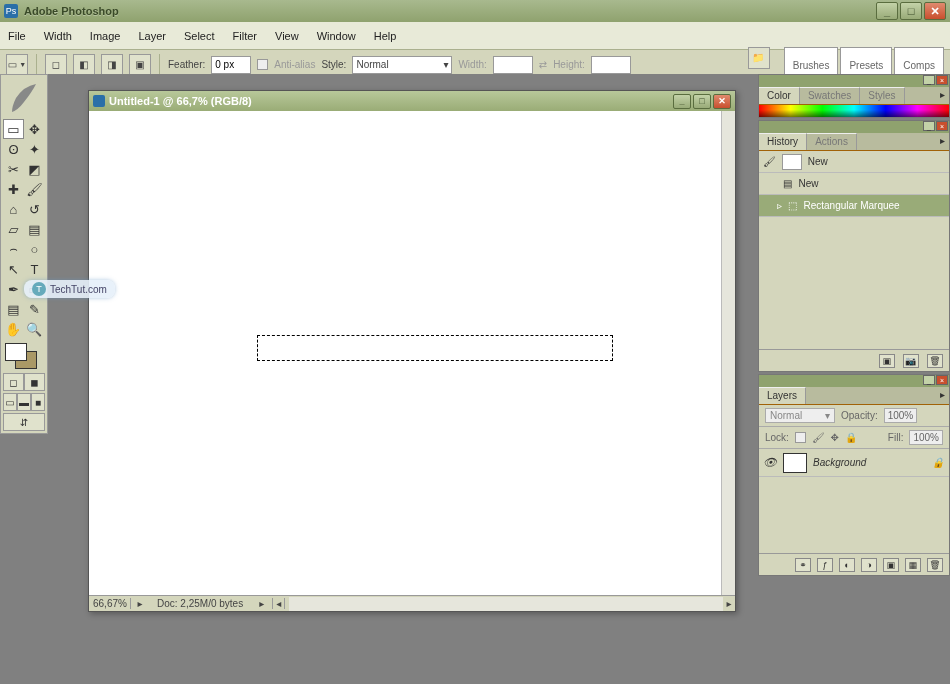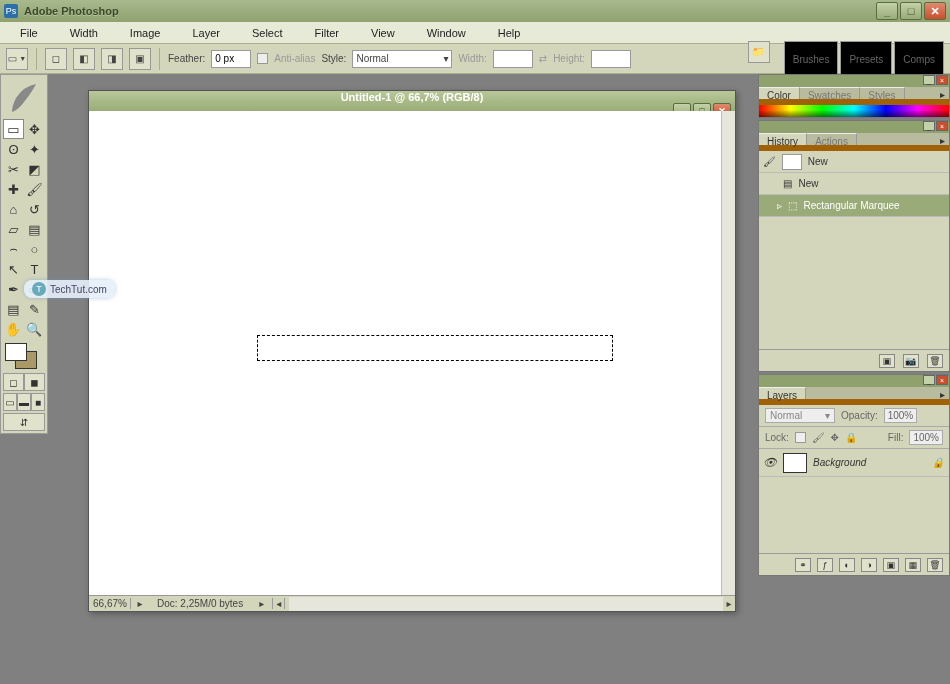--- a/index.html
+++ b/index.html
@@ -7,68 +7,68 @@
 
 
 .titlebar { height: 22px; background: linear-gradient(#a8b98e, #8fa26e); display: flex; align-items: center; padding: 0 4px; color: #fff; }
 .titlebar .appicon { width: 14px; height: 14px; background: #2a6fa8; margin-right: 6px; border-radius: 2px; display:flex;align-items:center;justify-content:center;font-size:9px;color:#fff;}
 .titlebar .title { flex: 1; font-weight: bold; color: #3a4a28; text-shadow: 0 1px 0 rgba(255,255,255,.3); }
 .winbtns { display: flex; gap: 2px; }
 .winbtn { width: 22px; height: 18px; border: 1px solid #5a6d3f; background: linear-gradient(#c3d2a8,#99ab78); display:flex;align-items:center;justify-content:center;font-size:11px;font-weight:bold;color:#3a4a28;border-radius:2px;}
 .winbtn.close{ background: linear-gradient(#e08a6e,#c94f2e); color:#fff; }
 
 
-.menubar { height: 22px; background: #e8ead8; border-bottom:1px solid #aab08e; display: flex; align-items: center; padding: 0 12px; gap: 16px; font-size:11px;}
+.menubar { height: 28px; background: #e8ead8; border-bottom:1px solid #aab08e; display: flex; align-items: center; padding: 0 0; gap: 2px; font-size:11px;}
 .menubar span { padding: 2px 8px; color:#222; }
 
 
 .optionsbar { height: 30px; background: #d4d6bc; border-bottom:1px solid #aab08e; display:flex; align-items:center; padding: 0 6px; gap:6px; font-size:10px; color:#444;}
 .toolbtn { width:22px; height:22px; border:1px solid #999; background:#e0e2cc; display:flex;align-items:center;justify-content:center;}
 .dropdown-arrow{font-size:7px;margin-left:2px;}
 .optsep { width:1px; height:22px; background:#aab08e; margin:0 2px;}
 .optinput { height:18px; border:1px solid #999; background:#fff; padding:0 3px; font-size:10px; width:40px;}
 .select { height:18px; border:1px solid #999; background:#fff; padding:0 3px; font-size:10px; width:100px; display:flex;align-items:center;justify-content:space-between;}
 .right-opts{margin-left:auto;display:flex;gap:2px;}
-.tabbtn{padding:12px 8px;background:#000000;border:1px solid #999;border-bottom:none;font-size:10px;color:#666;text-align:center;}
+.tabbtn{padding:12px 8px;background:#ffffff;border:1px solid #999;border-bottom:none;font-size:10px;color:#666;text-align:center;}
 
 
 .workspace { position:absolute; top:74px; left:48px; right:0; bottom:0; background:#808080; }
 
 
 .toolbox { position:absolute; top:74px; left:0; width:48px; background:#d4d6bc; border:1px solid #999; padding:2px; display:flex; flex-wrap:wrap; gap:0px;}
 .toolbox .feather{width:44px;height:42px;display:flex;align-items:center;justify-content:center;}
 .tool { width:21px; height:20px; border:1px solid #d4d6bc; display:flex;align-items:center;justify-content:center; font-size:13px; color:#333;}
 .tool.sel{background:#fff;border:1px solid #888;}
 .swatches-block{width:44px;height:28px;position:relative;margin-top:4px;}
 .fg{position:absolute;top:0;left:2px;width:22px;height:18px;background:#fff;border:1px solid #333;}
 .bg{position:absolute;top:8px;left:12px;width:22px;height:18px;background:#aa9966;border:1px solid #333;}
 .editrow{width:44px;display:flex;margin-top:2px;}
 .editbtn{flex:1;height:18px;border:1px solid #999;background:#e0e2cc;display:flex;align-items:center;justify-content:center;font-size:10px;}
 
 
 .docwin { position:absolute; top:16px; left:40px; width:648px; height:522px; background:#fff; border:1px solid #555; box-shadow:2px 2px 6px rgba(0,0,0,.3);}
-.docwin .dtitlebar{height:20px;background:linear-gradient(#b8c89a,#9aac76);display:flex;align-items:center;padding:0 4px;color:#fff;font-weight:bold;font-size:11px;flex-direction:column;}
+.docwin .dtitlebar{height:20px;background:linear-gradient(#b8c89a,#9aac76);display:flex;align-items:center;padding:0 4px;color:#fff;font-weight:bold;font-size:11px;}
 .docwin .dtitlebar .dwinbtns{margin-left:auto;display:flex;gap:2px;}
 .dwinbtn{width:18px;height:15px;border:1px solid #5a6d3f;background:linear-gradient(#c3d2a8,#99ab78);display:flex;align-items:center;justify-content:center;font-size:9px;font-weight:bold;color:#3a4a28;border-radius:2px;}
 .dwinbtn.close{background:linear-gradient(#e08a6e,#c94f2e);color:#fff;}
 .docwin .canvas-area{position:absolute;top:20px;left:0;right:14px;bottom:16px;background:#fff;overflow:hidden;}
 .marquee{position:absolute;top:224px;left:168px;width:356px;height:26px;border:1px dashed #000;}
 .vscroll{position:absolute;top:20px;right:0;width:14px;bottom:16px;background:#e6e6dc;border-left:1px solid #bbb;}
 .hscroll-area{position:absolute;left:0;right:0;bottom:0;height:16px;background:#d4d6bc;border-top:1px solid #999;display:flex;align-items:center;font-size:10px;color:#444;}
 .zoom-field{width:42px;border-right:1px solid #999;padding:0 4px;}
 .doc-info{padding:0 8px;flex:0 0 auto; border-right:1px solid #999;display:flex;align-items:center;gap:16px;}
 .hscroll-track{flex:1;height:14px;background:#e6e6dc;margin-left:4px;}
 
 
 .panels { position:absolute; top:74px; right:0; width:192px; bottom:0; display:flex; flex-direction:column; gap:2px; background:#808080;}
 .panel { background:#d4d6bc; border:1px solid #777;}
 .panel-winbtns{height:12px;background:#8fa26e;display:flex;justify-content:flex-end;gap:1px;padding:0 1px;}
 .pwb{width:12px;height:10px;background:#c3d2a8;border:1px solid #666;font-size:7px;display:flex;align-items:center;justify-content:center;}
 .pwb.close{background:#c94f2e;color:#fff;}
-.panel-tabs{height:18px;display:flex;background:#b8bb9e;border-bottom:6px solid #a16207;font-size:10px;}
+.panel-tabs{height:18px;display:flex;background:#b8bb9e;border-bottom:1px solid #a16207;font-size:10px;}
 .ptab{padding:2px 8px;background:#d4d6bc;border-right:1px solid #999;border-top:1px solid #eee;color:#333;}
 .ptab.inact{background:#b8bb9e;color:#777;}
 .panel-body{background:#d4d6bc;}
 .color-spectrum{height:12px;background:linear-gradient(90deg,#f00,#ff0,#0f0,#0ff,#00f,#f0f,#f00);position:relative;}
 .color-spectrum::after{content:"";position:absolute;inset:0;background:linear-gradient(#fff0,#fff0 40%,#0008 100%);}
 
 .history-body{height:220px;position:relative;}
 .hist-row{display:flex;align-items:center;height:22px;border-bottom:1px solid #bbb;gap:6px;padding:0 4px;font-size:10px;}
 .hist-thumb{width:20px;height:16px;background:#fff;border:1px solid #999;}
 .hist-row.sel{background:#99ab78;color:#fff;}

